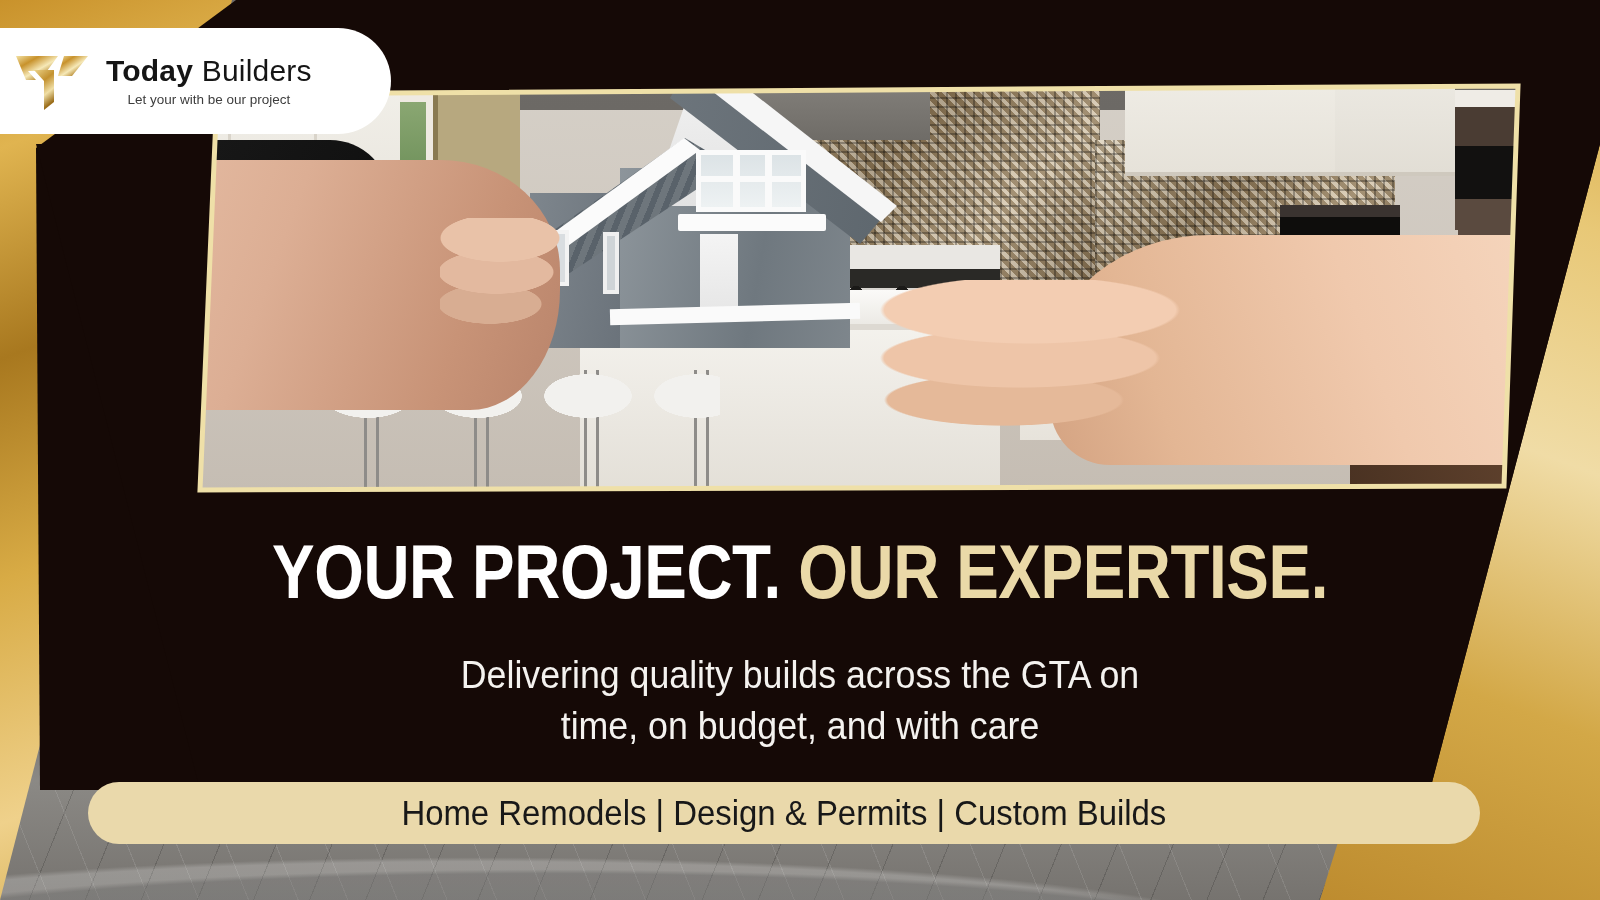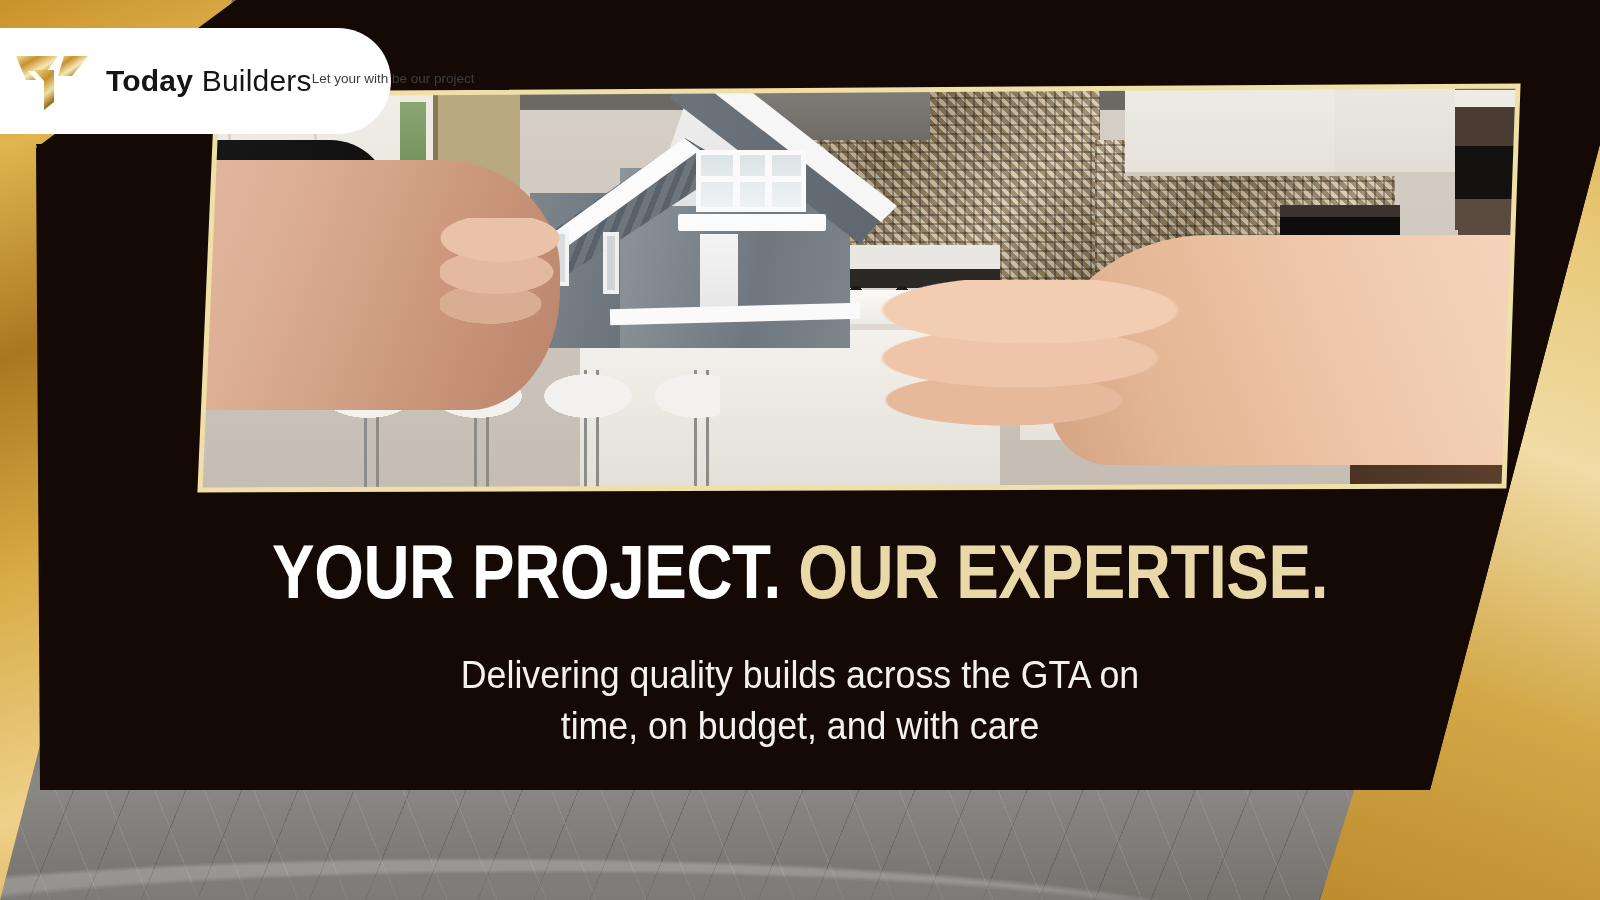--- a/index.html
+++ b/index.html
@@ -224,21 +224,21 @@
   .logo {
     position:absolute; left:-24px; top:28px;
     width:415px; height:106px;
     background:#ffffff;
     border-radius:0 54px 54px 0;
     display:flex; align-items:center;
     padding-left:38px; gap:16px;
     z-index:40;
   }
   .logo-mark { width:76px; height:62px; flex:none; }
-  .logo-text { display:flex; flex-direction:row; justify-content:center; }
+  .logo-text { display:flex; flex-direction:column; justify-content:center; }
   .logo-title { font-size:30px; letter-spacing:.2px; color:#151515; line-height:1.06; white-space:nowrap; }
   .logo-title b { font-weight:700; }
   .logo-title span { font-weight:400; }
   .logo-tag { font-size:13.5px; color:#3d3d3d; margin-top:6px; text-align:center; white-space:nowrap; }
 
   
   .headline {
     position:absolute; left:0; right:0; top:534px;
     text-align:center; z-index:30;
     font-size:76px; font-weight:700;
@@ -385,14 +385,17 @@
     <span class="w">YOUR PROJECT.</span>
     <span> </span>
     <span class="g">OUR EXPERTISE.</span>
   </div>
 
   <div class="subtitle">
     <div>Delivering quality builds across the GTA on</div>
     <div>time, on budget, and with care</div>
   </div>
 
+  <div class="cta-pill">
+    <span class="cta-text">Home Remodels | Design &amp; Permits | Custom Builds</span>
+  </div>
 
 </div>
 
 </body></html>

